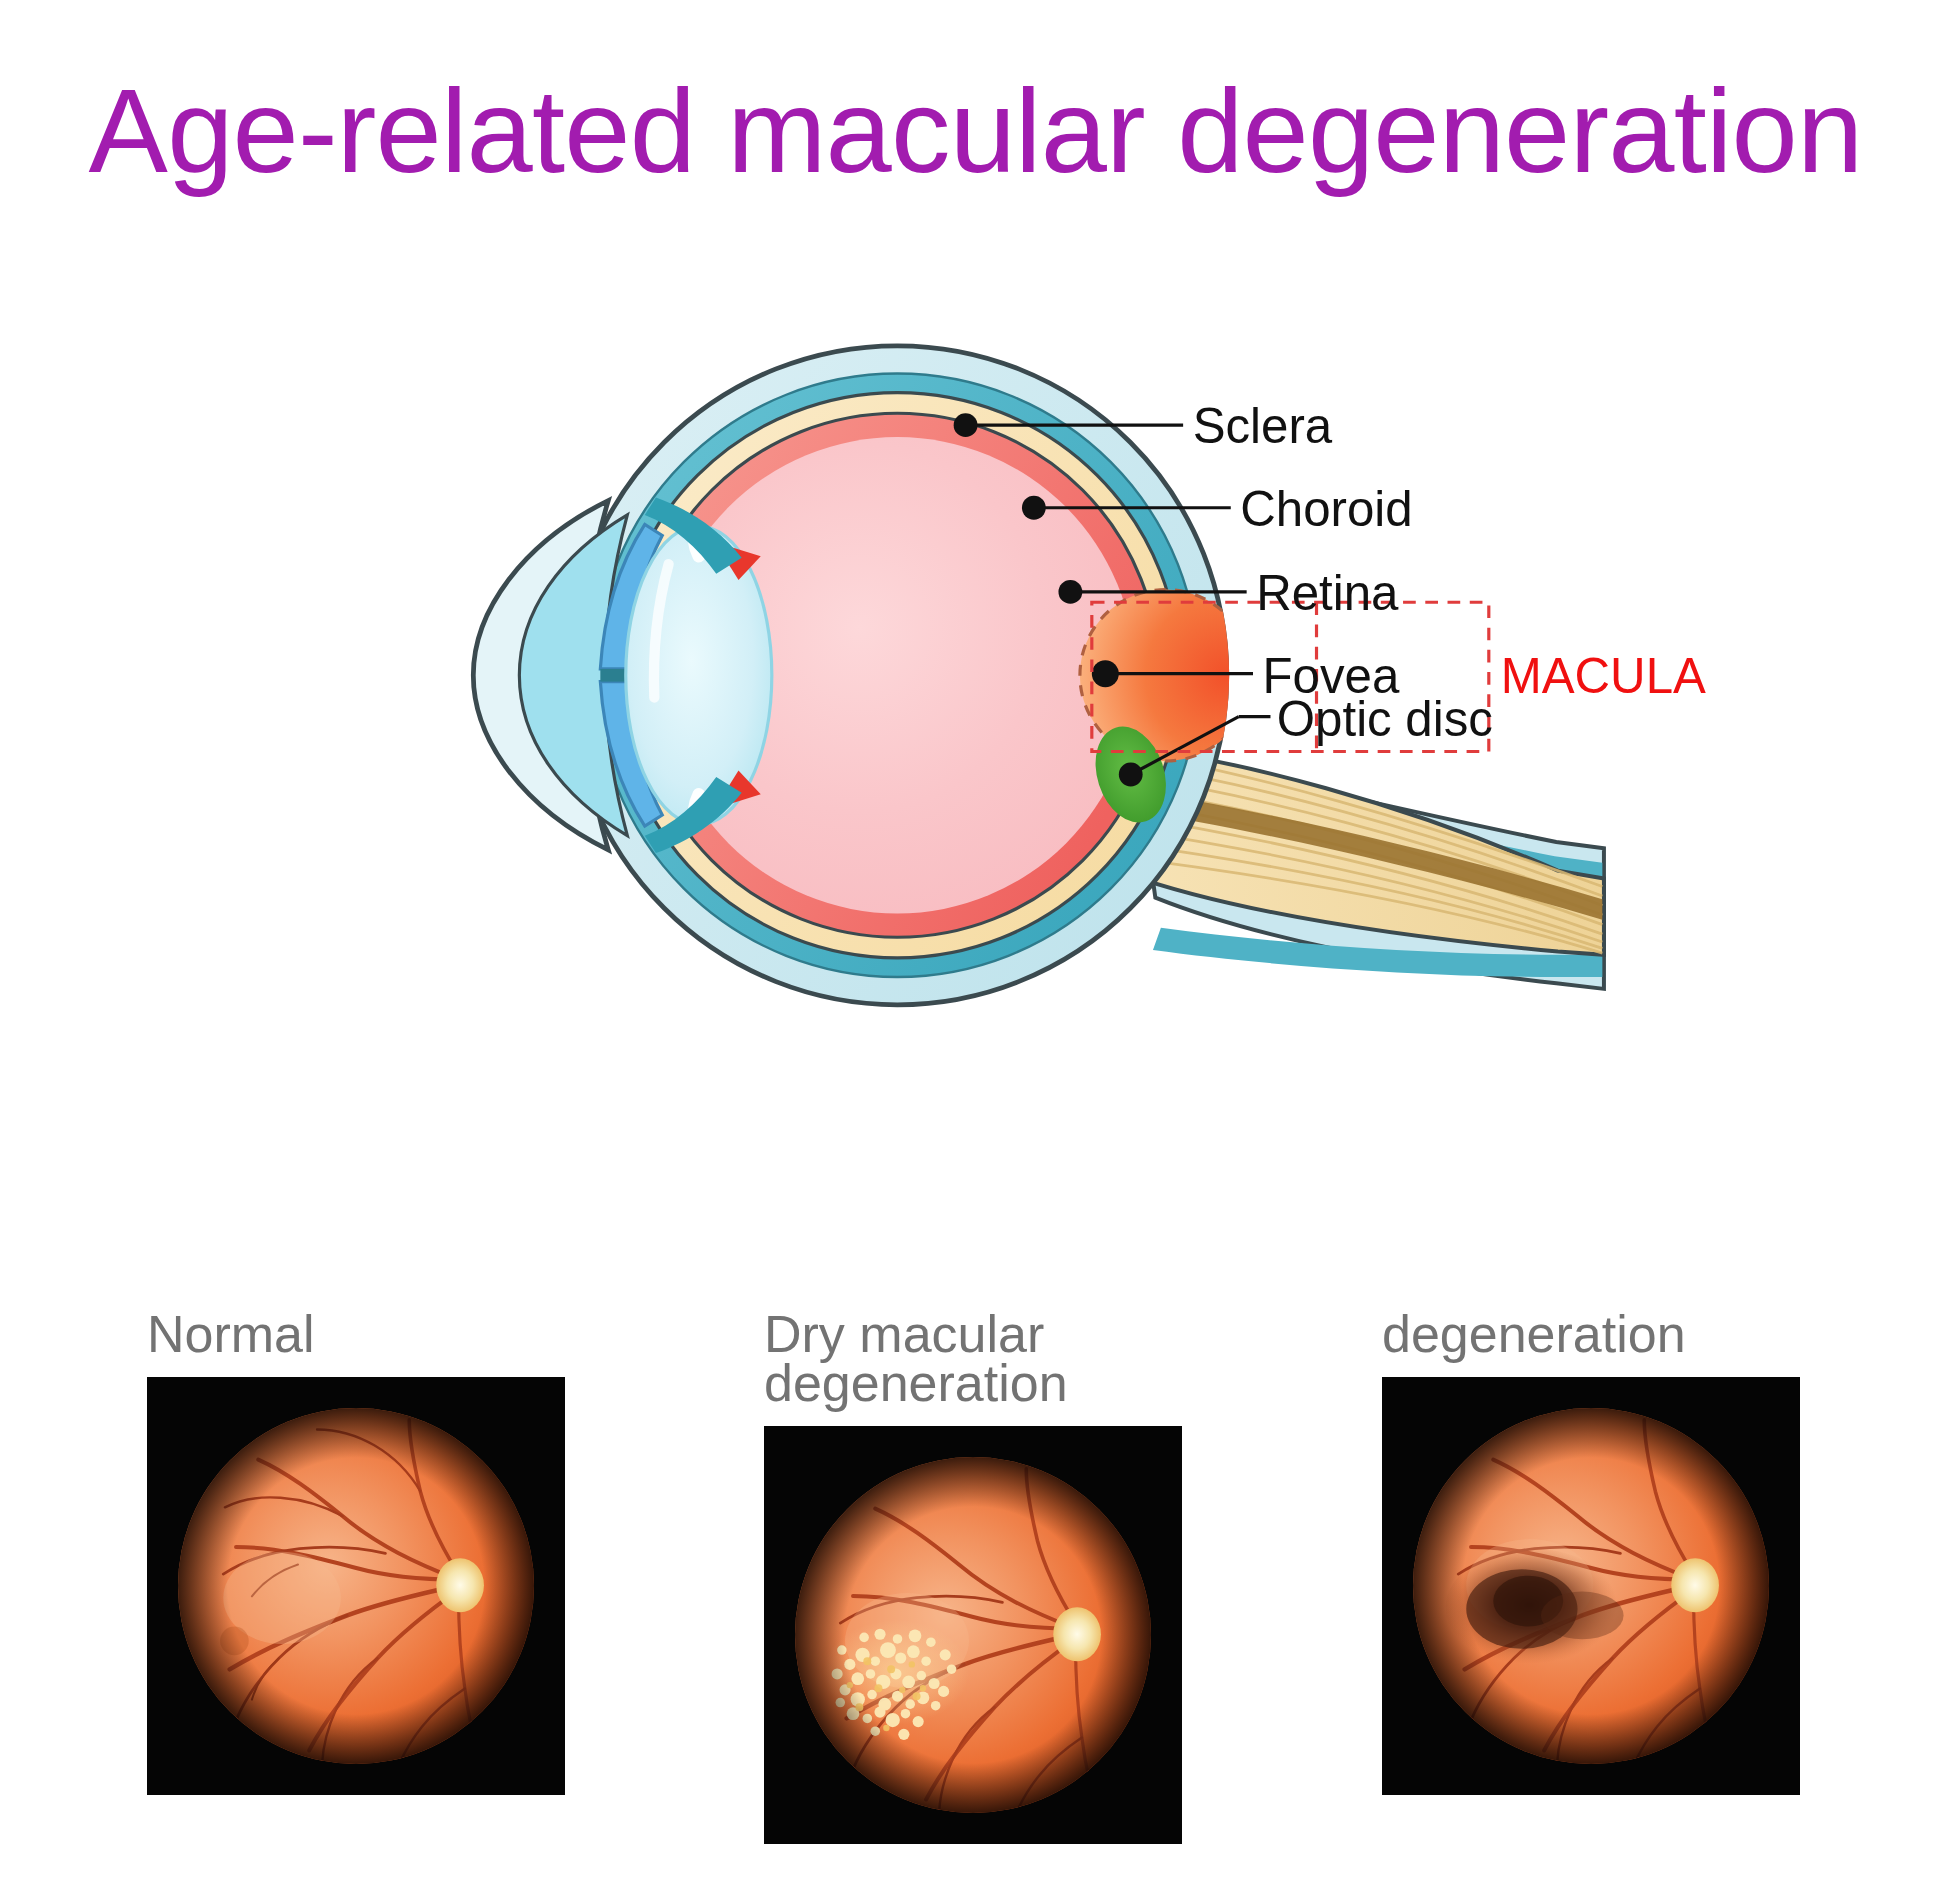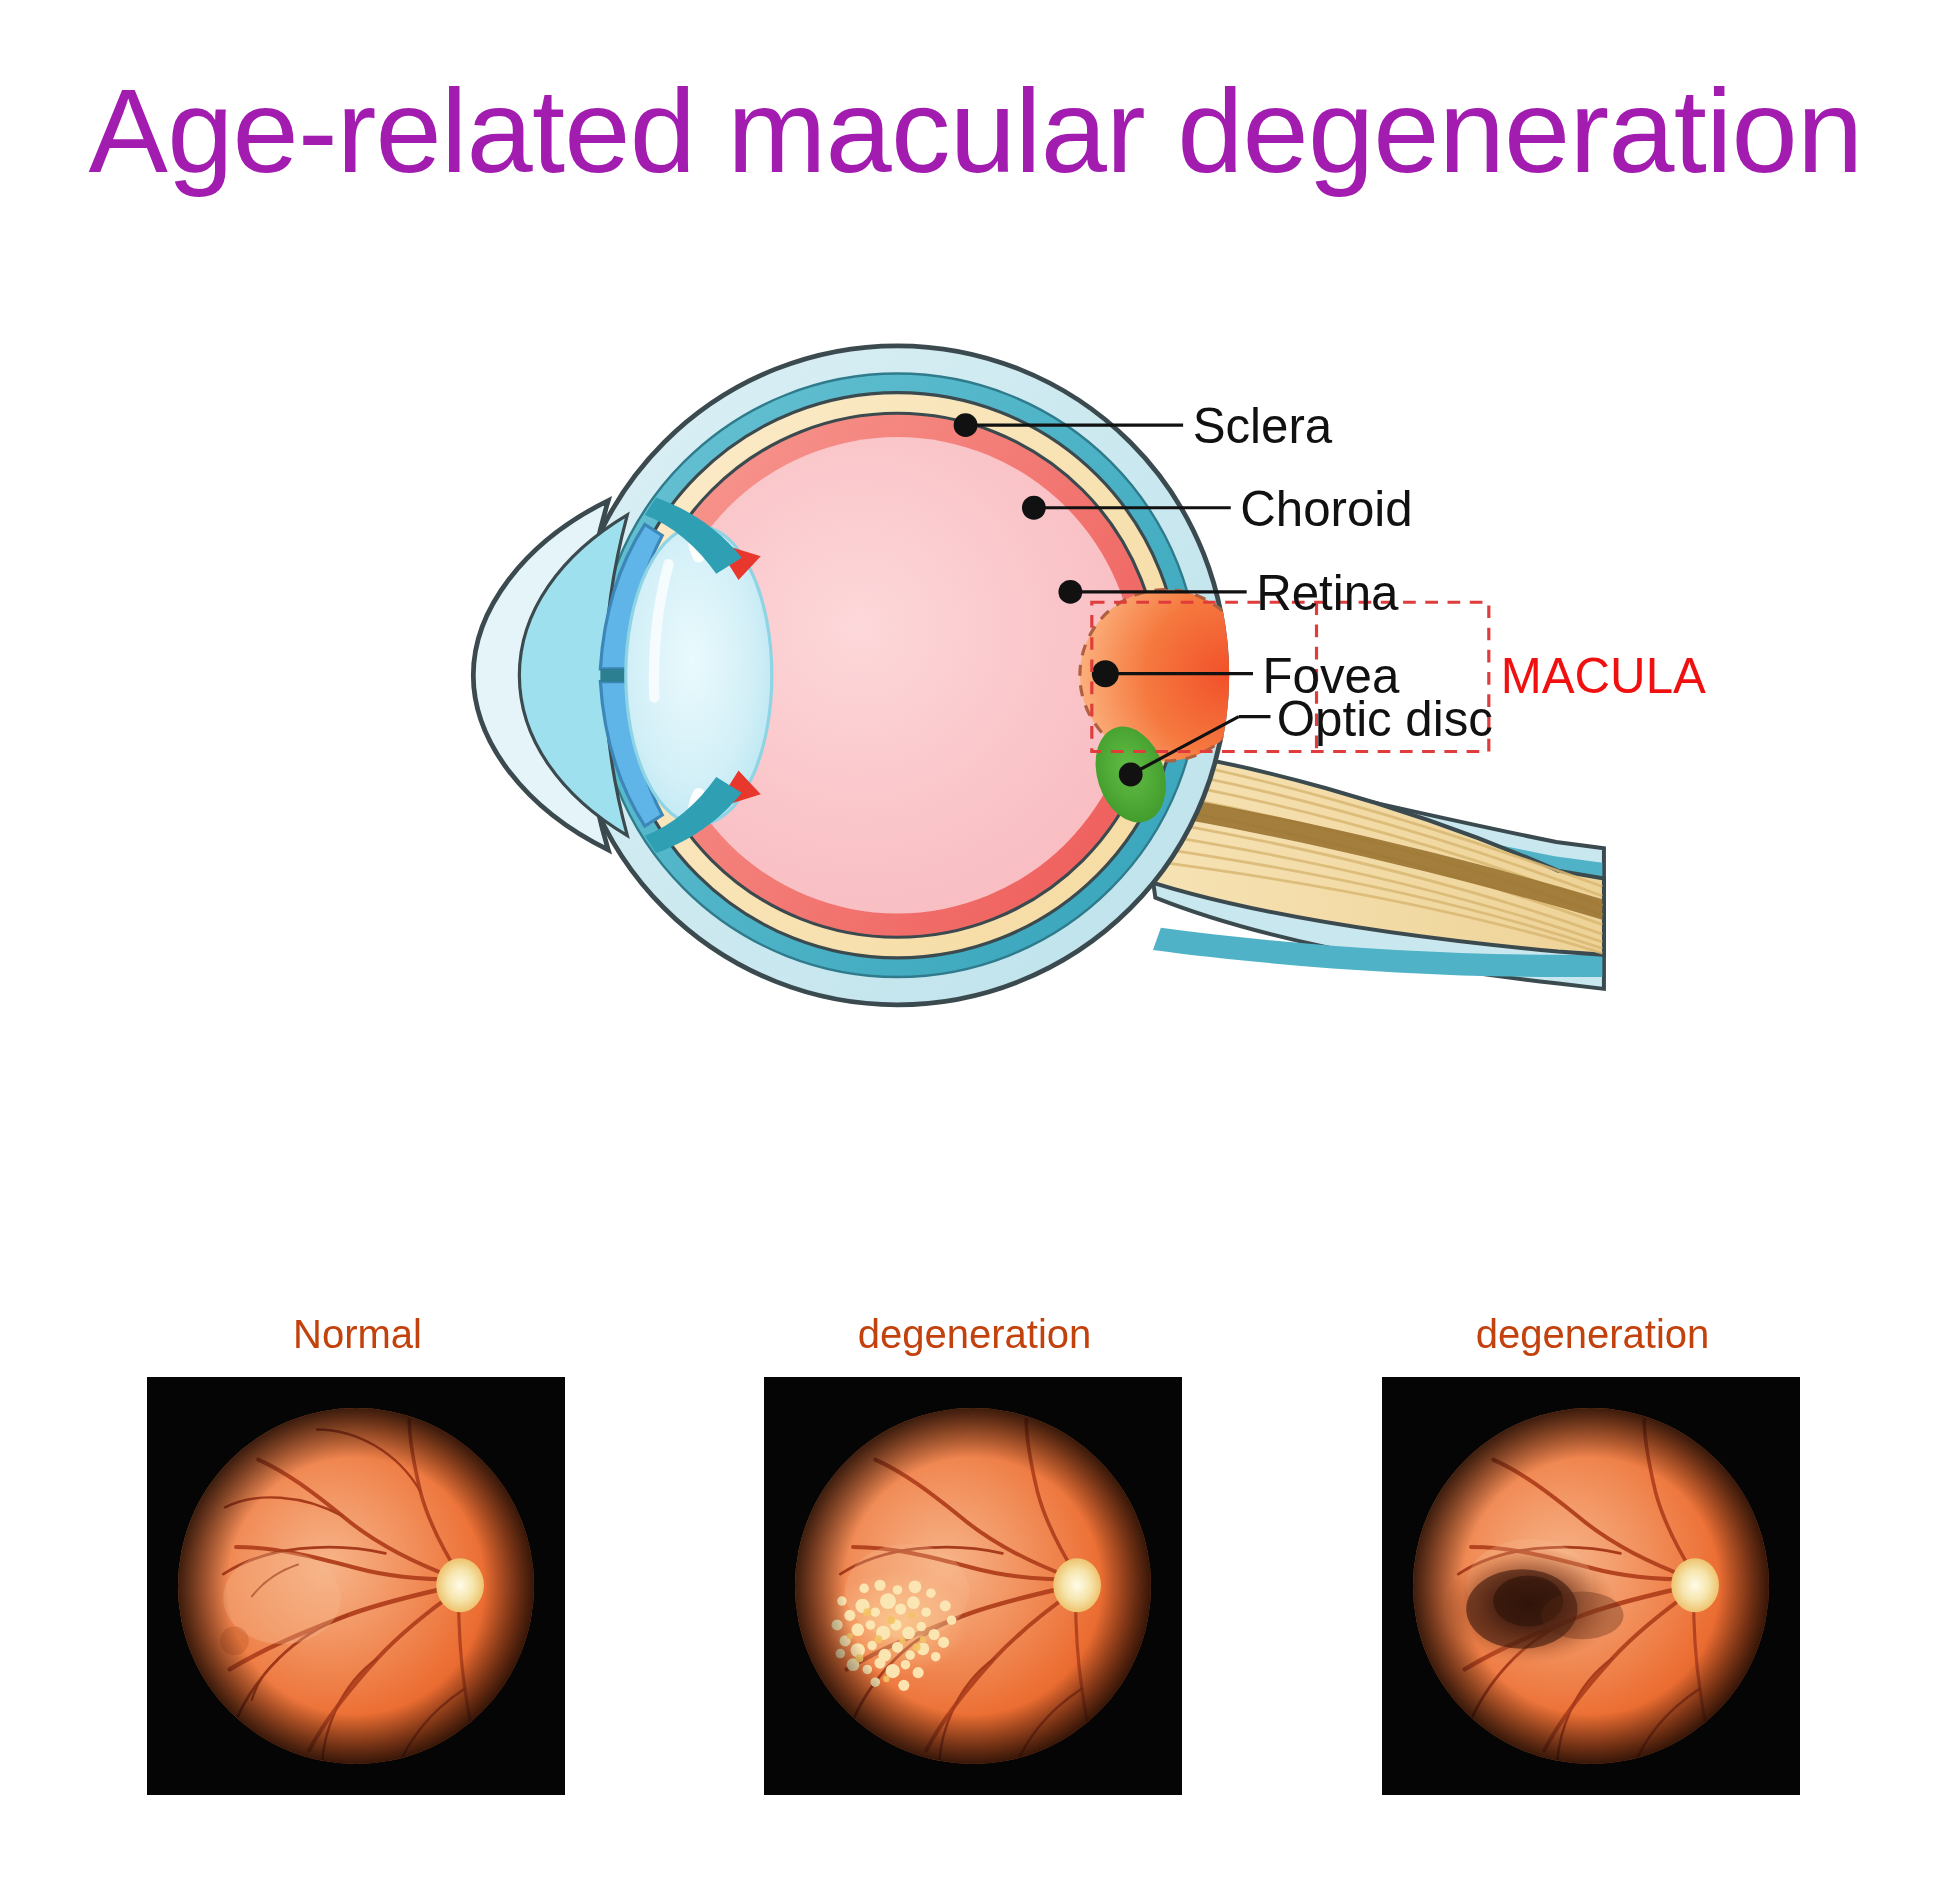--- a/index.html
+++ b/index.html
@@ -45,24 +45,23 @@
     height: 580px;
   }
 
   .fundus-panel {
     position: absolute;
     top: 0;
     width: 421px;
   }
   .fundus-caption {
     width: 421px;
-    text-align: center;
-    font-size: 40px;
+    font-size: 52px;
     line-height: 49px;
-    color: #c2410c;
+    color: #737373;
     font-weight: 400;
   }
   .fundus-image {
     margin-top: 17.5px;
     width: 418px;
     height: 418px;
     display: block;
   }
 
   #panel-normal { left: 147px; }
@@ -281,20 +280,21 @@
       </g>
       <ellipse cx="170" cy="278" rx="74" ry="58" fill="#f7b98f" opacity="0.35" clip-path="url(#nClip)"></ellipse>
       <circle cx="110" cy="332" r="18" fill="#b8531f" opacity="0.35" clip-path="url(#nClip)"></circle>
       <ellipse cx="394" cy="262" rx="30" ry="34" fill="url(#nDisc)"></ellipse>
       <circle cx="263" cy="263" r="224" fill="url(#nEdge)"></circle>
     </svg>
   </div>
 
   <div class="fundus-panel" id="panel-dry">
     <div class="fundus-caption">
+      <div>Dry macular</div>
       <div>degeneration</div>
     </div>
     <svg class="fundus-image" viewBox="0 0 526 526">
       <defs>
         <radialGradient id="dRet" cx="42%" cy="44%" r="62%">
           <stop offset="0%" stop-color="#f7b489"></stop>
           <stop offset="35%" stop-color="#f29360"></stop>
           <stop offset="70%" stop-color="#ec6f34"></stop>
           <stop offset="100%" stop-color="#d4521c"></stop>
         </radialGradient>

